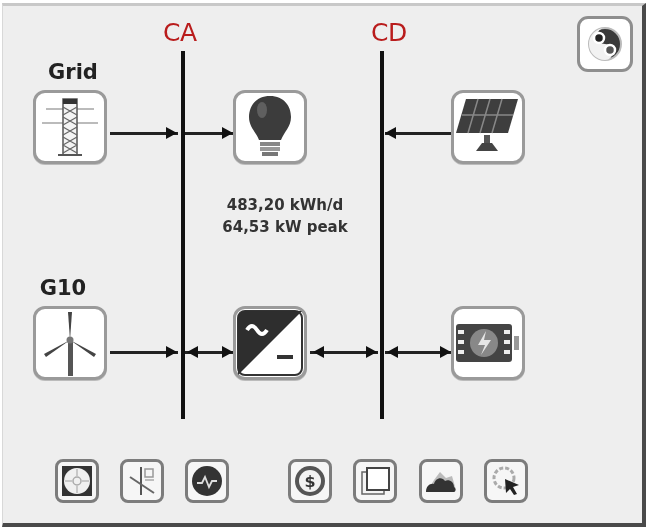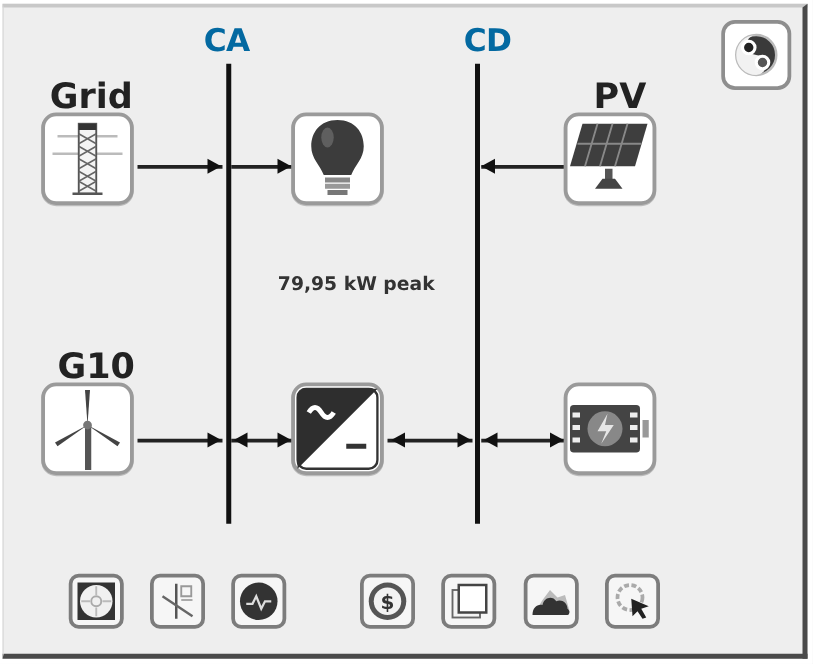--- a/index.html
+++ b/index.html
@@ -8,24 +8,24 @@
 
   .panel {
     position: absolute; left: 2px; top: 3px; width: 644px; height: 524px;
     background: #eeeeee;
     border-top: 3px solid #c8c8c8;
     border-right: 4px solid #4a4a4a;
     border-bottom: 4px solid #4a4a4a;
     border-left: 1px solid #d8d8d8;
   }
 
-  .bus-label { position: absolute; font-weight: bold; font-size: 25px; letter-spacing: -0.5px; color: #0369a1; }
+  .bus-label { position: absolute; font-weight: normal; font-size: 25px; letter-spacing: -0.5px; color: #b91c1c; }
   .bus-line { position: absolute; width: 4px; background: #111; }
 
-  .node-label { position: absolute; font-weight: bold; font-size: 28px; color: #222; text-align: center; white-space: nowrap; }
+  .node-label { position: absolute; font-weight: bold; font-size: 21px; color: #222; text-align: center; white-space: nowrap; }
 
   .node-box {
     position: absolute; width: 74px; height: 74px;
     background: #ffffff; border: 3px solid #9a9a9a; border-radius: 12px;
     box-shadow: 0 1px 0 #bbb;
     display: flex; align-items: center; justify-content: center;
   }
   .node-box svg { display: block; }
 
   .stat { position: absolute; font-size: 15px; font-weight: bold; color: #333; text-align: center; width: 200px; line-height: 22px; }
@@ -87,35 +87,35 @@
       <path d="M25 2 C11 2 4 12 4 23 C4 33 11 38 14 46 L36 46 C39 38 46 33 46 23 C46 12 39 2 25 2 Z" fill="#3c3c3c"></path>
       <ellipse cx="17" cy="16" rx="5" ry="8" fill="#777" opacity="0.6"></ellipse>
       <rect x="15" y="48" width="20" height="4" fill="#888"></rect>
       <rect x="15" y="53" width="20" height="4" fill="#999"></rect>
       <rect x="17" y="58" width="16" height="4" fill="#777"></rect>
     </svg>
   </div>
   <div class="hline" style="left:182px; top:126px; width:48px;"></div>
   <div class="arr r" style="left:219px; top:121px;"></div>
 
-  <div class="stat" style="left:182px; top:210px;">79,95 kW peak</div>
-
-  <div class="node-label" style="left:453px; top:54px; width:80px;">PV</div>
+  <div class="stat" style="left:182px; top:188px;">483,20 kWh/d</div>
+  <div class="stat" style="left:182px; top:210px;">64,53 kW peak</div>
+
   <div class="node-box" style="left:448px; top:84px;">
     <svg width="64" height="64" viewBox="0 0 64 64">
       <polygon points="10,4 62,4 52,38 0,38" fill="#3e3e3e"></polygon>
       <path d="M22 4 L12 38 M34 4 L24 38 M46 4 L36 38 M6 20 L57 20" stroke="#888" stroke-width="1.5"></path>
       <rect x="28" y="40" width="6" height="10" fill="#555"></rect>
       <path d="M20 56 L42 56 L36 48 L26 48 Z" fill="#444"></path>
     </svg>
   </div>
   <div class="hline" style="left:382px; top:126px; width:66px;"></div>
   <div class="arr l" style="left:382px; top:121px;"></div>
 
-  <div class="node-label" style="left:34px; top:270px; width:80px;">G10</div>
+  <div class="node-label" style="left:20px; top:270px; width:80px;">G10</div>
   <div class="node-box" style="left:30px; top:300px;">
     <svg width="60" height="66" viewBox="0 0 60 66">
       <rect x="28" y="30" width="5" height="36" fill="#555"></rect>
       <path d="M30 30 L28 2 L32 2 Z" fill="#444"></path>
       <path d="M30 30 L4 44 L6 47 Z" fill="#444"></path>
       <path d="M30 30 L56 44 L54 47 Z" fill="#444"></path>
       <circle cx="30" cy="30" r="3.5" fill="#777"></circle>
     </svg>
   </div>
   <div class="hline" style="left:107px; top:345px; width:68px;"></div>

